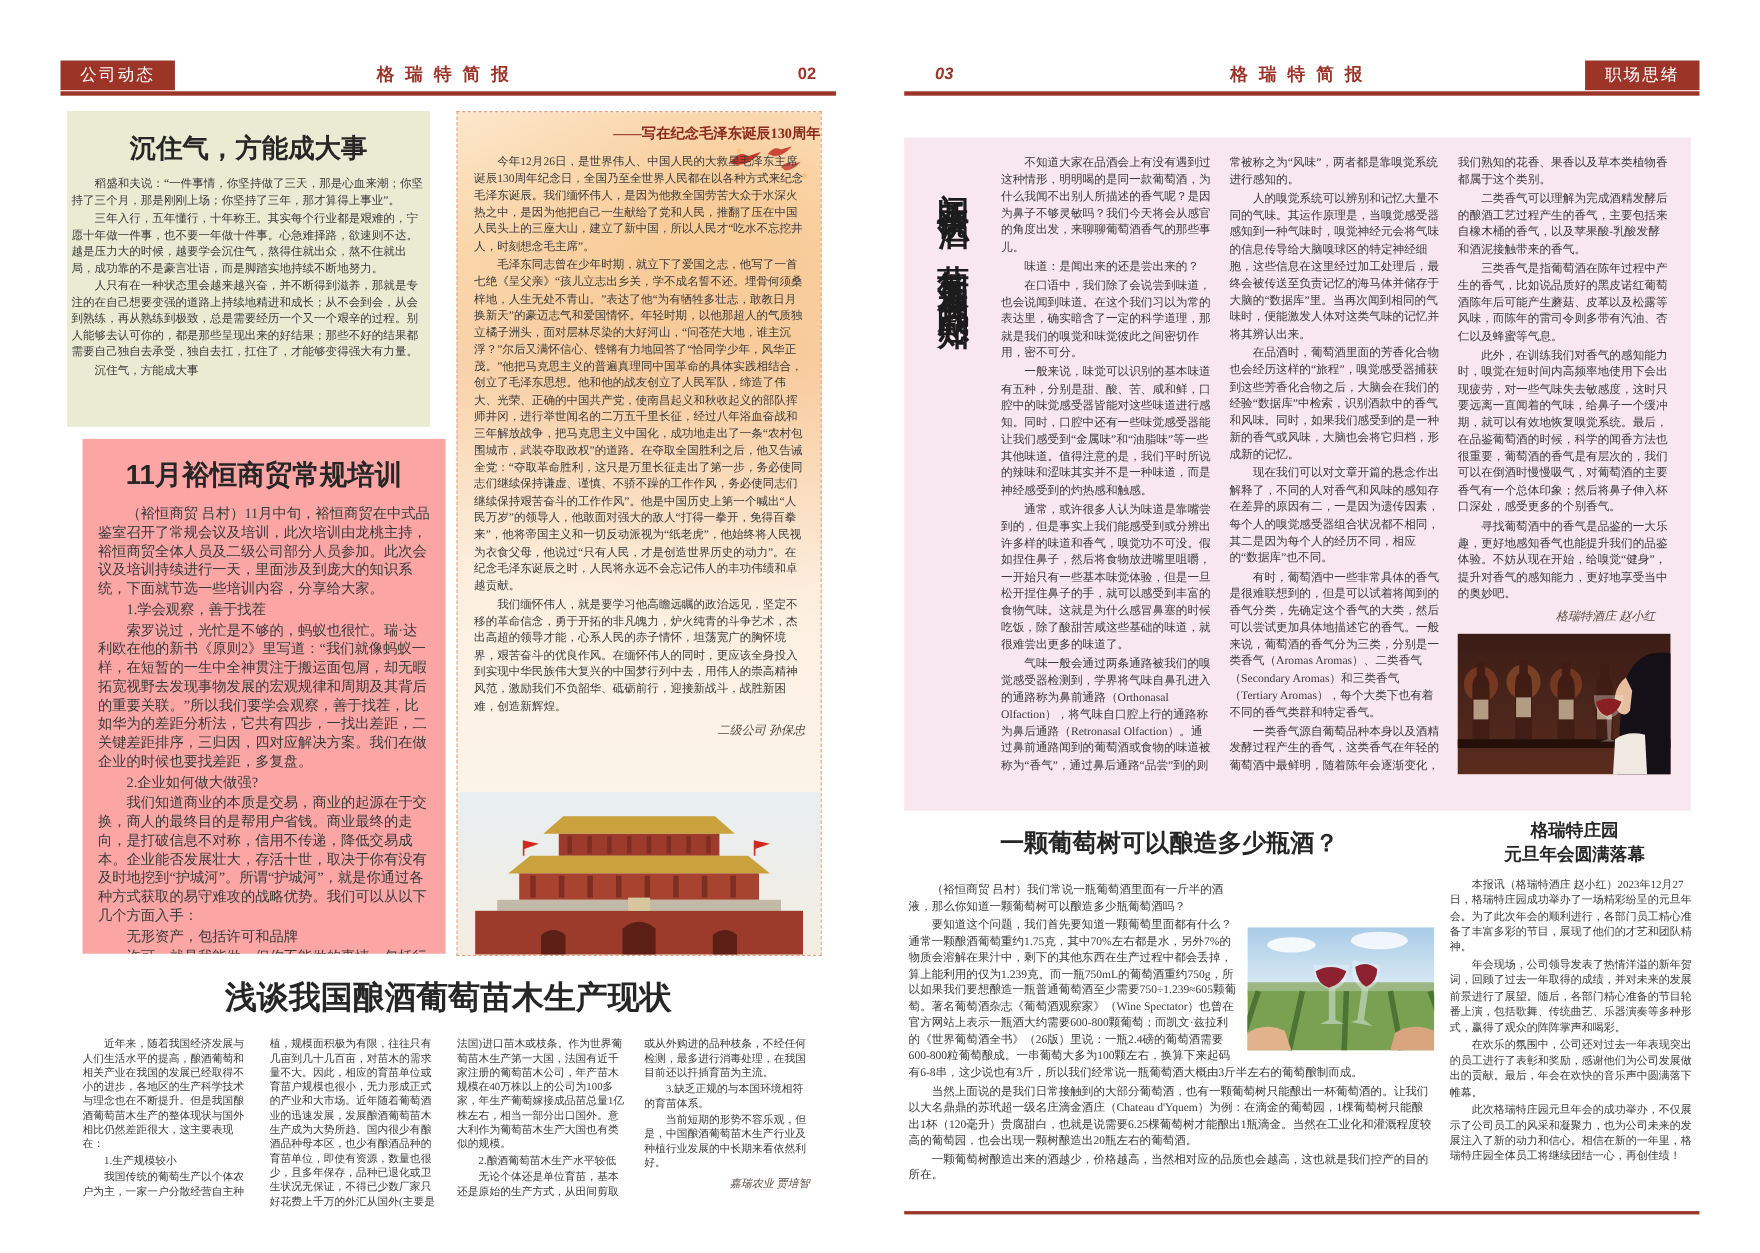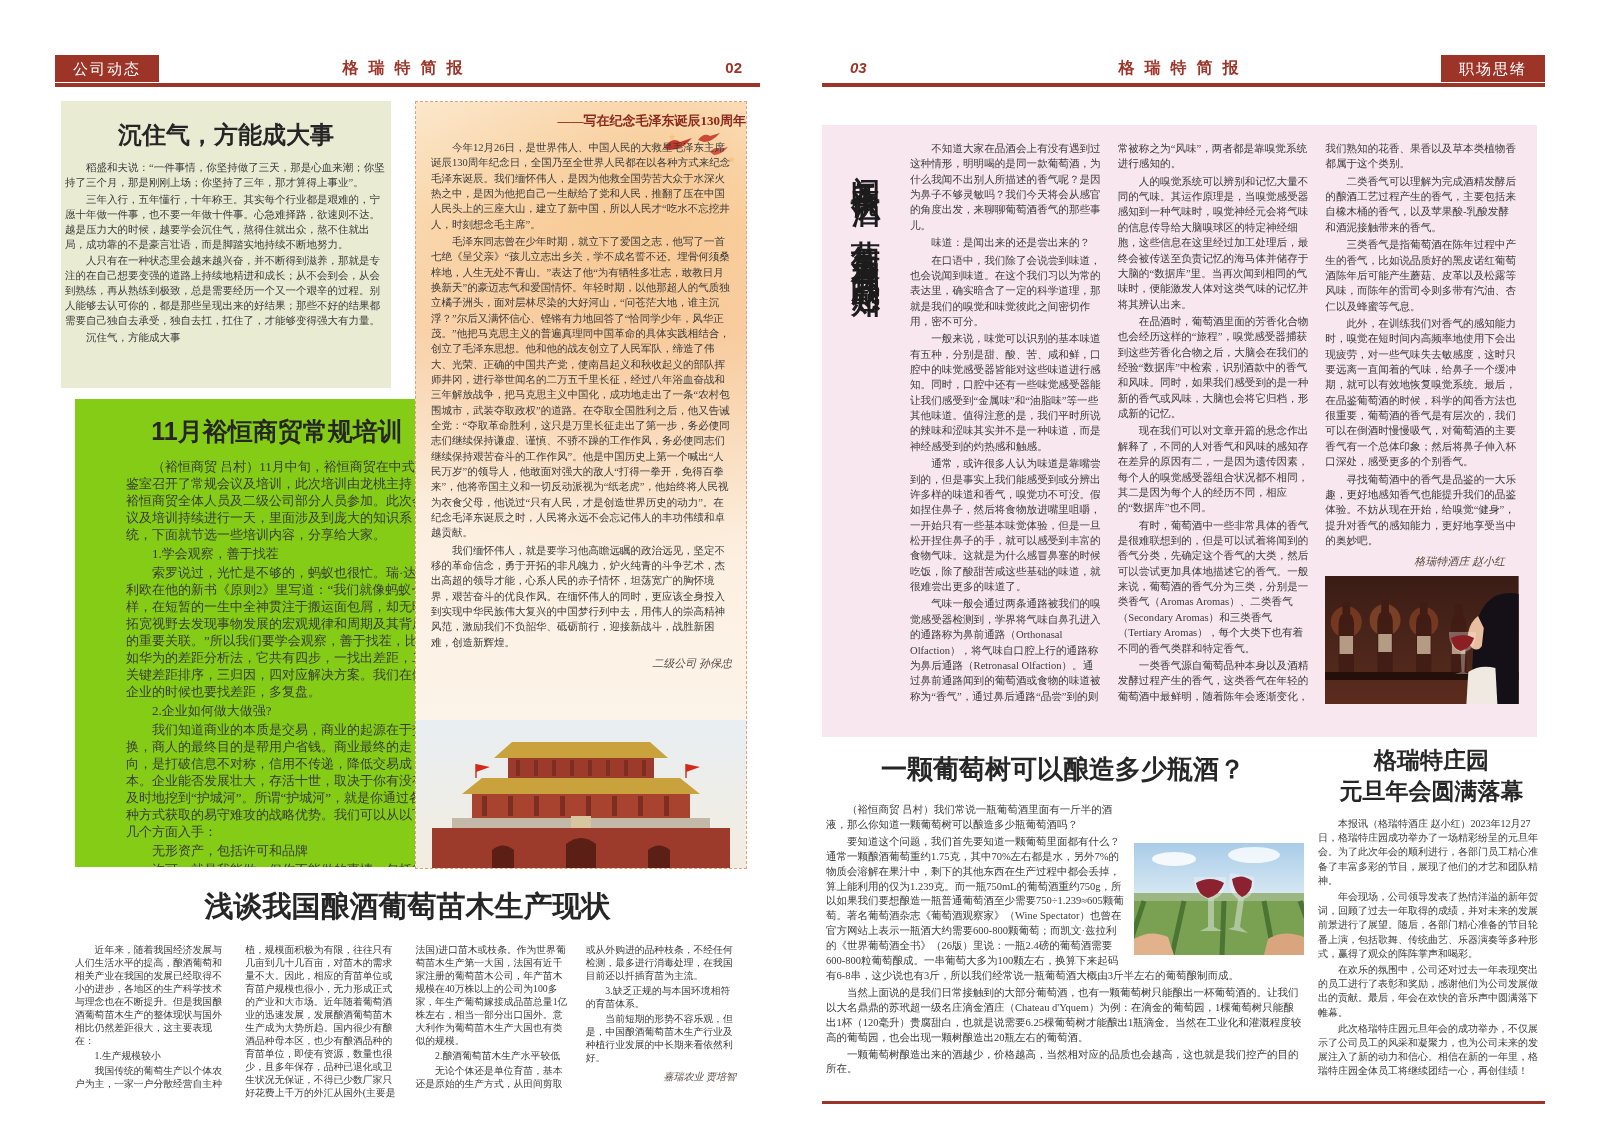--- a/index.html
+++ b/index.html
@@ -29,21 +29,21 @@
   .block .body p{margin:0 0 2px 0;text-indent:2em;}
   .a-title{font-family:"Liberation Sans",sans-serif;font-weight:bold;color:#262626;text-align:center;}
   .byline{text-align:right;font-style:italic;color:#5a4a42;font-size:11px;padding-right:14px;margin-top:6px;}
 
   
   .art-calm{left:6px;top:46px;width:330px;height:287px;background:#e9ecd3;padding:0;}
   .art-calm .a-title{font-size:24px;margin:18px 0 10px 0;}
   .art-calm .body{padding:0 4px;font-size:10.5px;line-height:1.42;}
 
   
-  .art-train{left:20px;top:344px;width:330px;height:468px;background:#84cc16;padding-left:37px;}
+  .art-train{left:20px;top:344px;width:330px;height:468px;background:#fca5a5;}
   .art-train .a-title{font-size:25px;margin:16px 0 10px 0;}
   .art-train .body{padding:0 14px;font-size:13px;line-height:1.31;}
 
   
   .art-mem{left:360px;top:46px;width:330px;height:766px;
            border:1px dashed #e2a183;
            background:linear-gradient(180deg,#fdf6e6 0%,#fbe2c0 16%,#f9d9b8 30%,#fcefe0 56%,#fdf8f0 100%);}
   .art-mem .glow{position:absolute;inset:0;background:radial-gradient(circle at 72% 8%,rgba(242,152,58,.38),rgba(242,152,58,0) 55%);pointer-events:none;}
   .mem-title{position:relative;font-family:"Liberation Sans",sans-serif;font-weight:bold;
              font-size:33px;color:#d3281c;text-align:center;letter-spacing:12px;margin-top:30px;}
@@ -67,29 +67,29 @@
   .v-title{width:88px;flex:0 0 88px;display:flex;justify-content:center;}
   .v-title span{writing-mode:vertical-rl;text-orientation:upright;font-family:"Liberation Sans",sans-serif;
                 font-weight:900;font-size:29px;color:#1c1c1c;letter-spacing:7px;margin-top:28px;}
   .aroma-cols{flex:1;column-count:3;column-gap:14px;padding:16px 18px 14px 0;
               font-size:10.6px;line-height:1.45;overflow:hidden;}
   .aroma-cols p{margin:0 0 2px 0;text-indent:2em;}
   .aroma-photo{width:100%;height:128px;margin-top:6px;break-inside:avoid;}
 
   
   .art-vine-title{position:absolute;left:0;top:697px;width:482px;text-align:center;
-                  font-family:"Liberation Sans",sans-serif;font-weight:bold;font-size:26px;color:#262626;}
+                  font-family:"Liberation Sans",sans-serif;font-weight:bold;font-size:22px;color:#262626;}
   .art-vine-body{position:absolute;left:4px;top:748px;width:478px;height:292px;
                  font-size:10.5px;line-height:1.42;overflow:hidden;}
   .art-vine-body p{margin:0 0 2px 0;text-indent:2em;}
   .vineyard-photo{float:right;width:170px;height:112px;margin:40px 0 6px 10px;}
 
   
   .art-party{left:496px;top:690px;width:227px;height:360px;}
-  .party-title{font-weight:bold;font-size:23px;color:#262626;text-align:center;line-height:1.35;
+  .party-title{font-weight:bold;font-size:16px;color:#262626;text-align:center;line-height:1.35;
                font-family:"Liberation Serif",serif;}
   .art-party .body{margin-top:10px;font-size:10px;line-height:1.42;}
 </style>
 </head>
 <body>
 
 <div class="spread">
 
   <div class="page left">
     <div class="pg-head">

